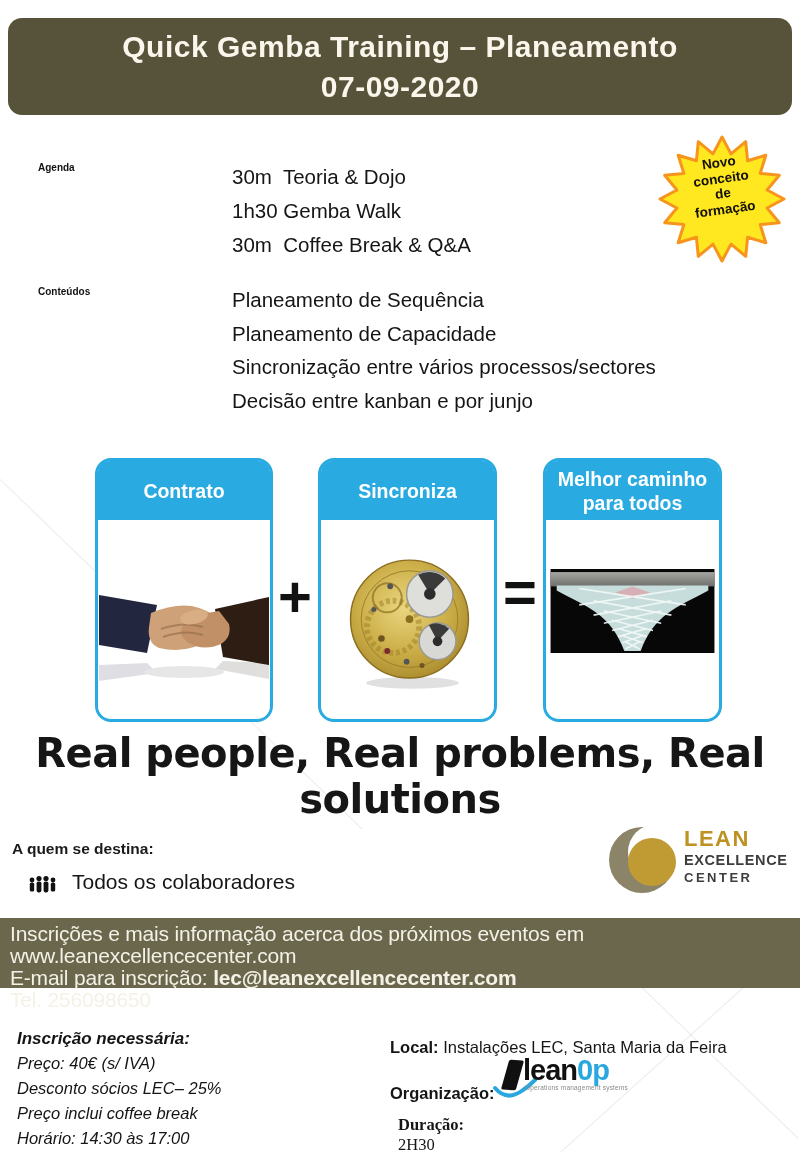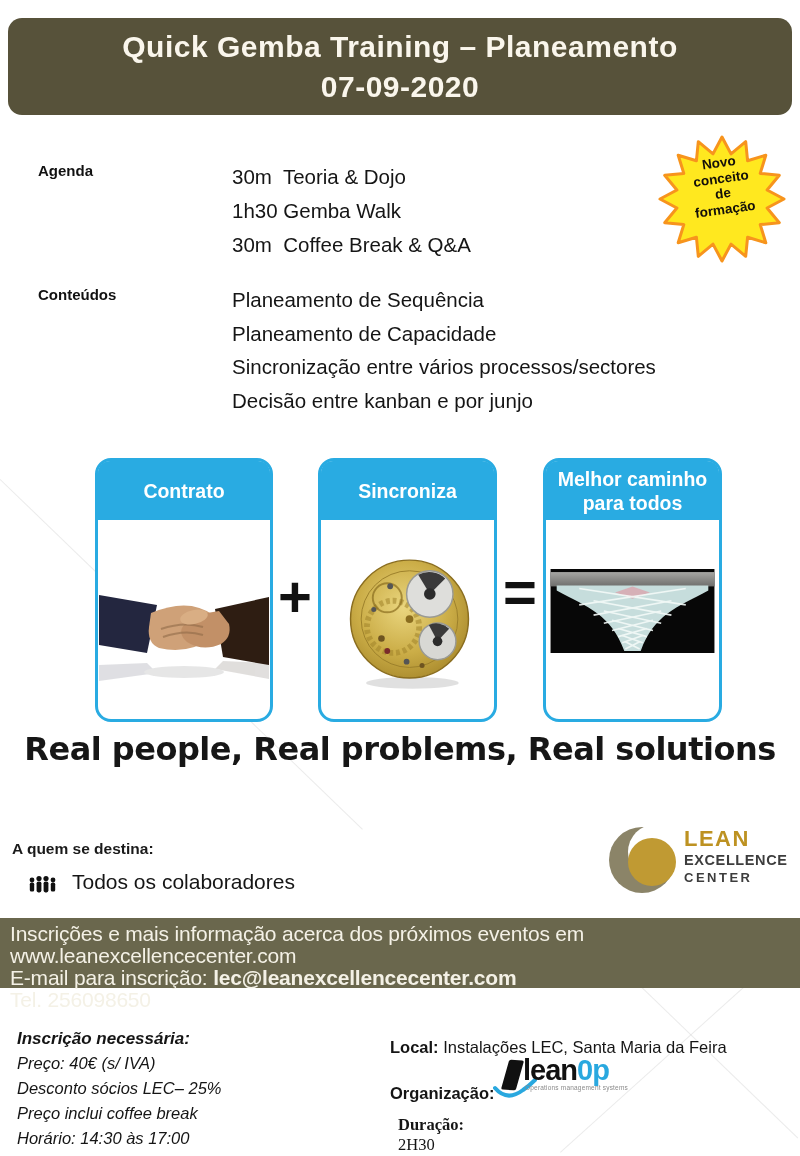--- a/index.html
+++ b/index.html
@@ -6,21 +6,21 @@
   #page{position:relative;width:800px;height:1156px;background:#fff;overflow:hidden;
         font-family:"Liberation Sans",sans-serif;color:#1a1a1a;}
   .wm{position:absolute;border-top:1.5px solid #bdbdbd;opacity:.3;transform-origin:left top;}
 
   
   .header{position:absolute;left:8px;top:18px;width:784px;height:97px;background:#57523A;
           border-radius:14px;display:flex;flex-direction:column;align-items:center;justify-content:center;}
   .header div{color:#FAF6EC;font-size:30px;font-weight:bold;line-height:40px;letter-spacing:.5px;}
 
   
-  .sec-label{position:absolute;left:38px;font-size:15px;font-weight:bold;color:#111;}
+  .sec-label{position:absolute;left:38px;font-size:10px;font-weight:bold;color:#111;}
   .list{position:absolute;left:232px;font-size:20.5px;color:#151515;}
   .list div{white-space:pre;}
   .agenda-list div{line-height:34px;}
   .contents-list div{line-height:33.5px;}
 
   
   .badge{position:absolute;left:652px;top:133px;width:140px;height:132px;}
   .badge svg{position:absolute;left:0;top:0;}
   .badge-text{position:absolute;left:14px;top:22px;width:112px;text-align:center;
               transform:rotate(-8deg);font-weight:bold;font-size:13.5px;line-height:15.5px;color:#14100a;}
@@ -29,21 +29,21 @@
   .card{position:absolute;top:458px;height:264px;border:3px solid #29ABE2;border-radius:16px;
         background:#fff;box-sizing:border-box;}
   .card-head{background:#29ABE2;min-height:55px;border-radius:12px 12px 0 0;display:flex;
              align-items:center;justify-content:center;text-align:center;
              color:#fff;font-weight:bold;font-size:19.5px;line-height:24px;padding:2px 4px;}
   .card-img{position:absolute;}
   .op{position:absolute;font-size:58px;font-weight:bold;color:#111;line-height:58px;}
 
   
   .tagline{position:absolute;left:0;top:730px;width:800px;text-align:center;
-           font-family:"DejaVu Sans",sans-serif;font-weight:bold;font-size:32px;
+           font-family:"DejaVu Sans",sans-serif;font-weight:bold;font-size:40px;
            letter-spacing:-.5px;color:#161616;}
 
   
   .aud-label{position:absolute;left:12px;top:840px;font-size:15.5px;font-weight:bold;}
   .aud-icon{position:absolute;left:27px;top:874px;}
   .aud-value{position:absolute;left:72px;top:870px;font-size:21px;color:#151515;}
 
   
   .lec{position:absolute;left:608px;top:816px;width:190px;height:92px;}
   .lec-mark{position:absolute;left:0;top:0;}

